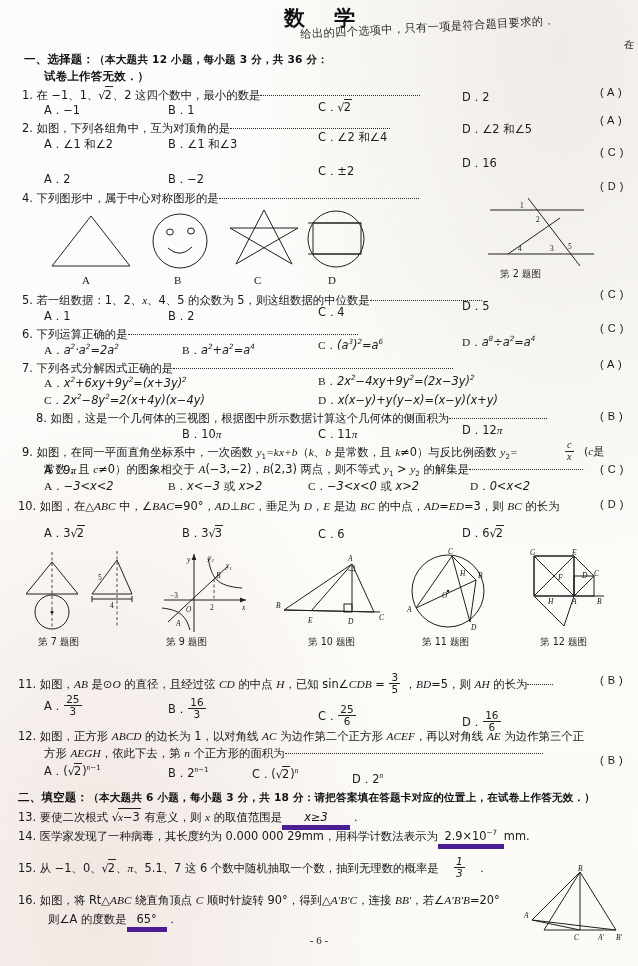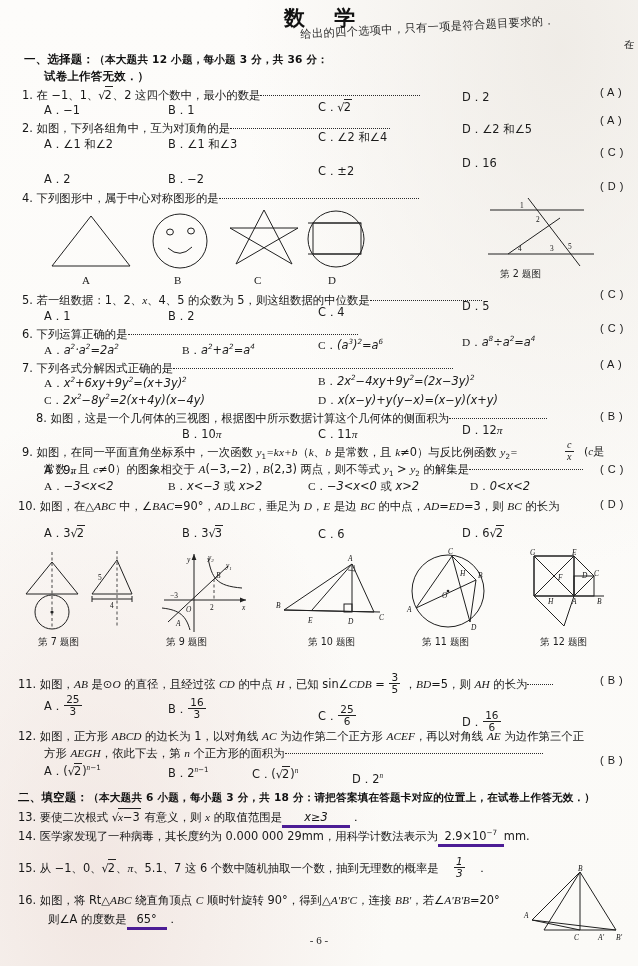--- a/index.html
+++ b/index.html
@@ -114,21 +114,21 @@
   .opt {
     position: absolute;
     font-size: 11.4px;
     white-space: nowrap;
     font-family: "DejaVu Sans", sans-serif;
   }
   .opt .lbl { font-family: "Liberation Serif", serif; font-style: normal; }
 
   .blankline {
     display: inline-block;
-    border-bottom: 3px solid #4c1d95;
+    border-bottom: 5px solid #4c1d95;
     text-align: center;
     font-style: italic;
   }
 
   .figcap {
     position: absolute;
     font-size: 9.6px;
     font-family: "DejaVu Sans", sans-serif;
     color: #1c1c1c;
     white-space: nowrap;

